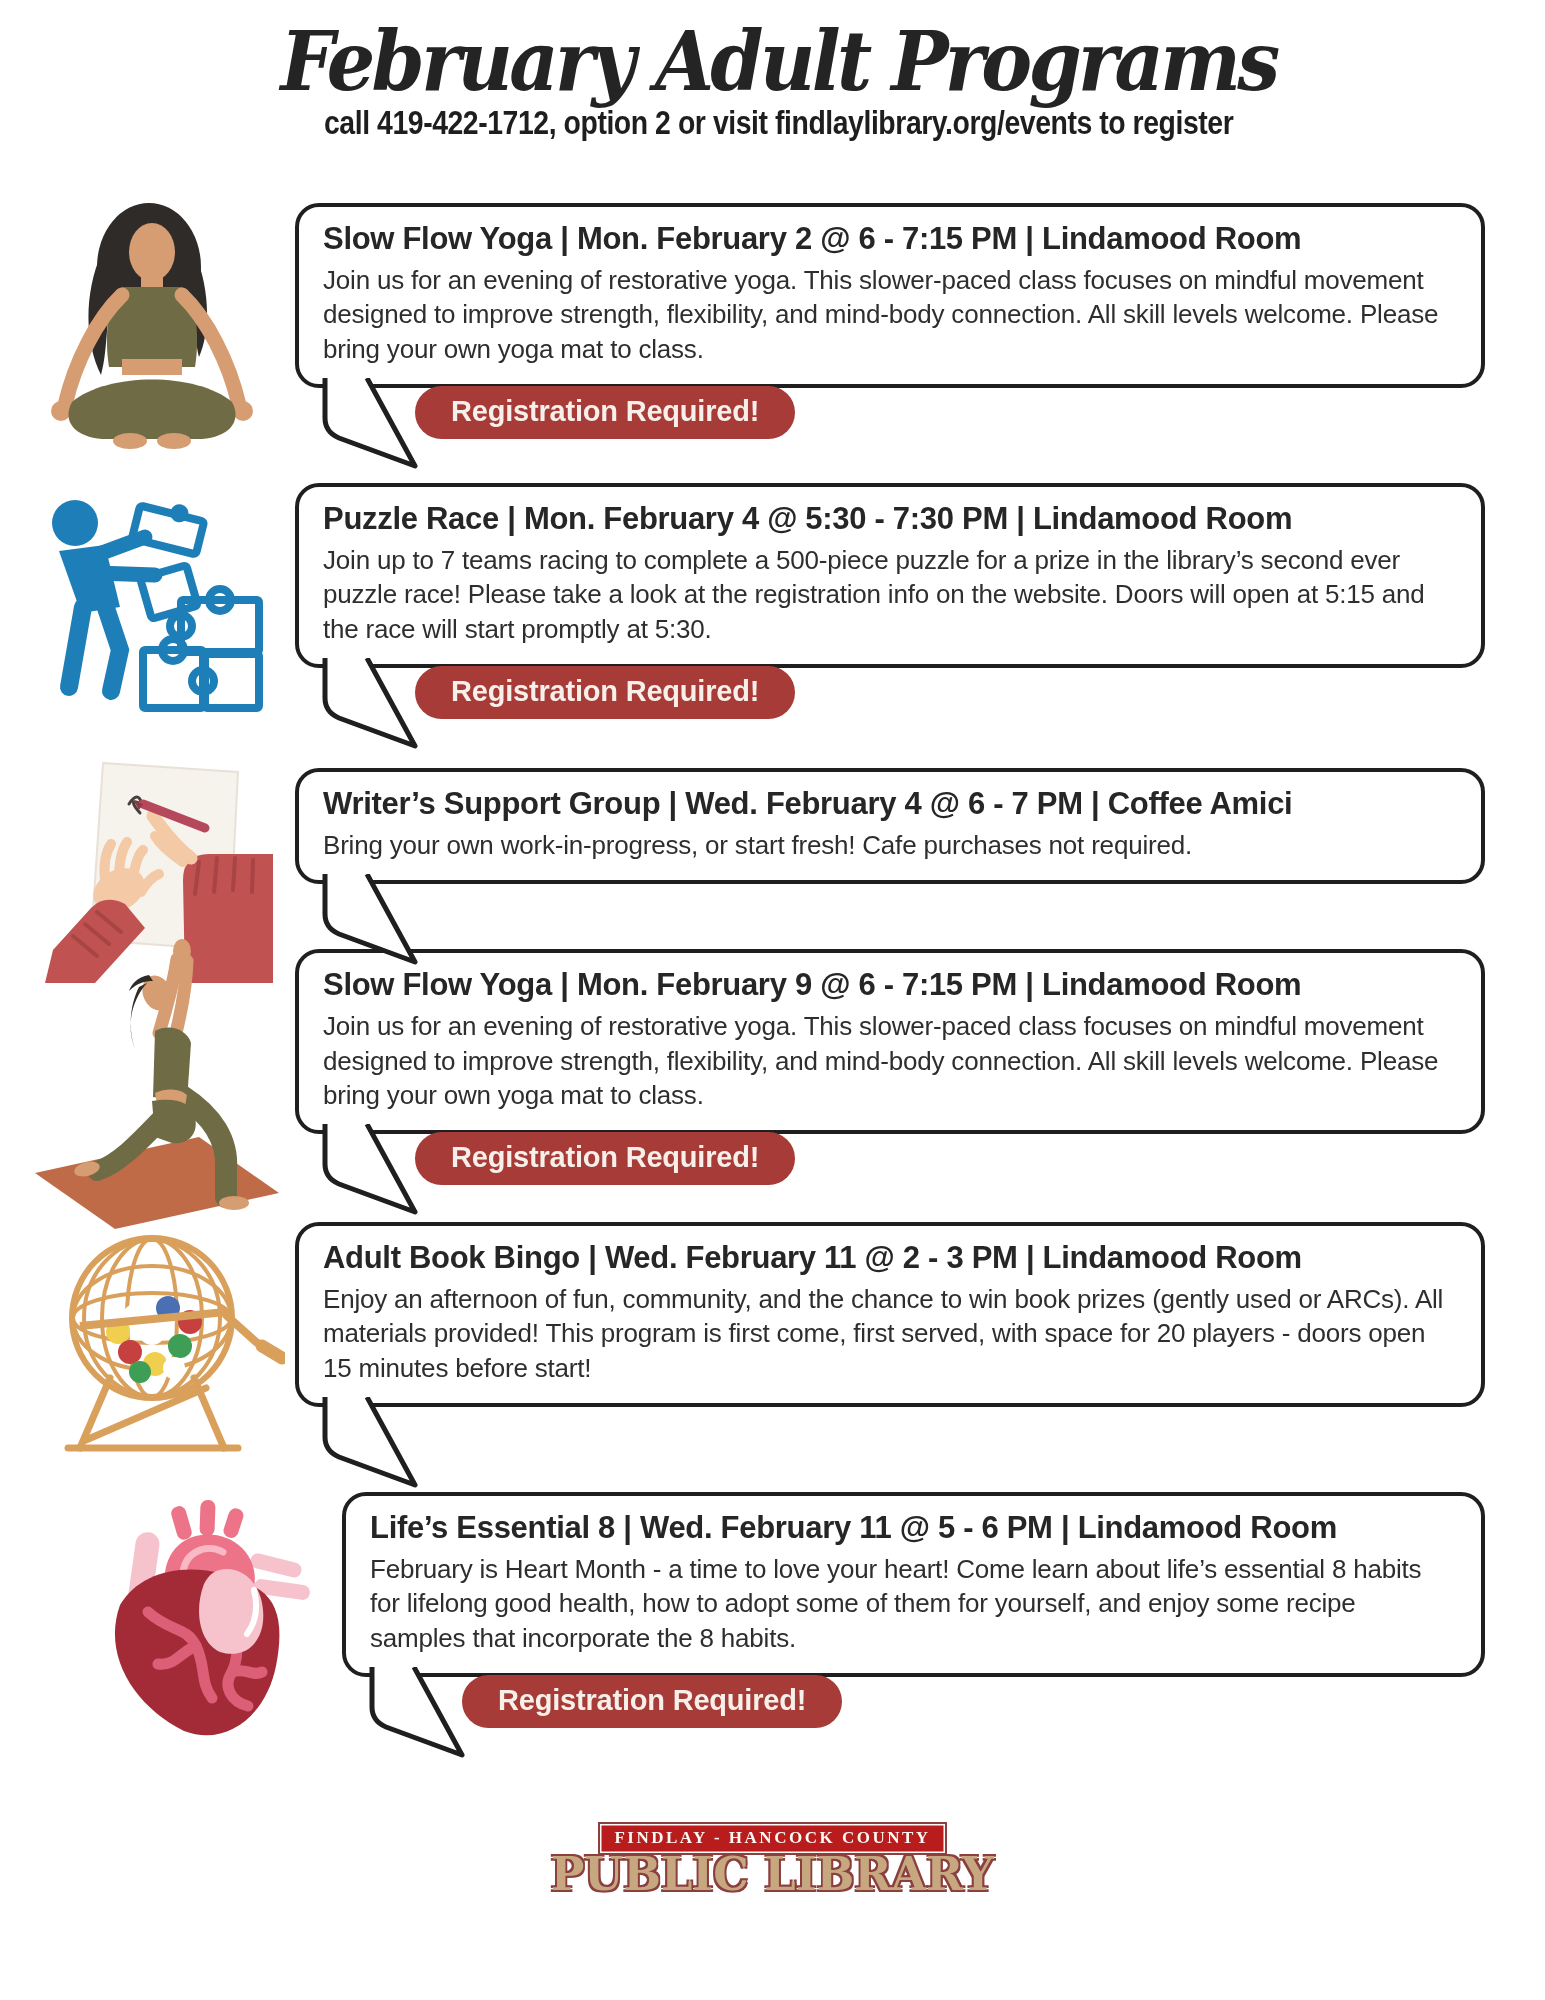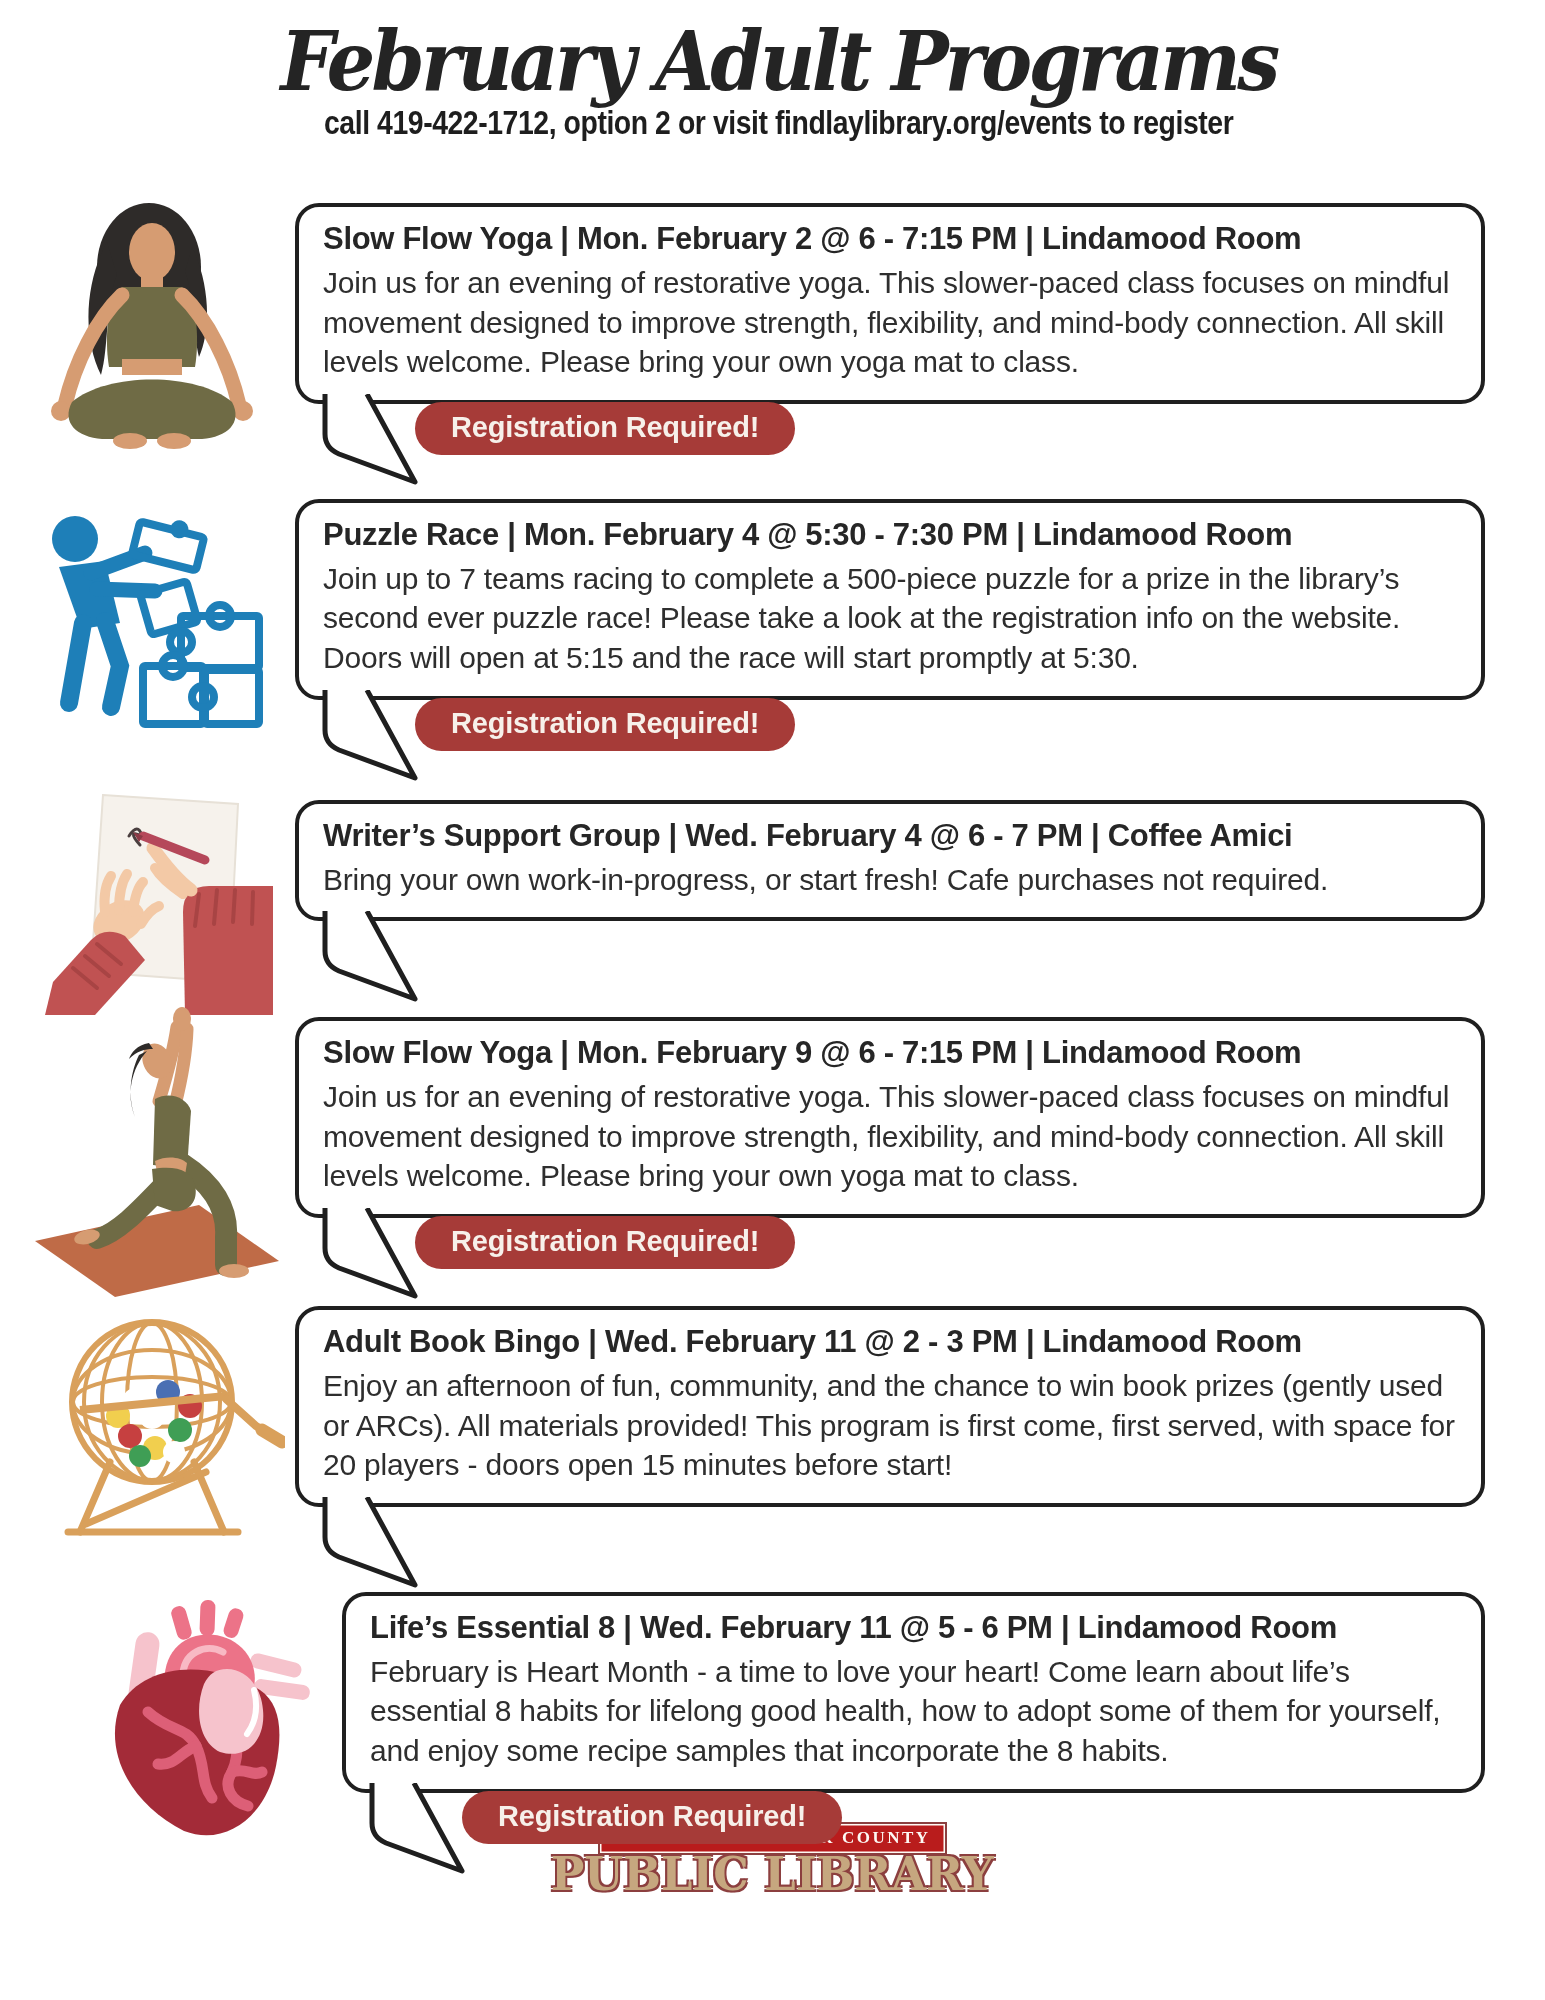--- a/index.html
+++ b/index.html
@@ -22,31 +22,31 @@
     display:inline-block; margin-top:0px;
     font-weight:bold; font-size:33px; color:#1e1e1e;
     letter-spacing:-0.5px;
     transform:scaleX(.86); transform-origin:center;
     white-space:nowrap;
   }
 
   
   .rows { position:absolute; left:295px; top:203px; width:1190px; }
   .event-row { position:relative; }
-  .m1{margin-bottom:95px;} .m2{margin-bottom:100px;} .m3{margin-bottom:96px;}
+  .m1{margin-bottom:95px;} .m2{margin-bottom:100px;} .m3{margin-bottom:65px;}
   .m4{margin-bottom:88px;} .m5{margin-bottom:85px;} .m6{margin-bottom:0;margin-left:47px;}
 
   .card{
     position:relative; background:#fff;
     border:4px solid #1f1f1f; border-radius:24px;
     padding:14px 24px 18px 24px;
     min-height:60px;
   }
   .card-title{ font-size:31px; font-weight:bold; color:#262626; letter-spacing:-0.3px; margin-bottom:6px; }
-  .card-desc{ font-size:30px; color:#2e2e2e; line-height:1.32; letter-spacing:-0.2px; }
+  .card-desc{ font-size:26px; color:#2e2e2e; line-height:1.32; letter-spacing:-0.2px; }
 
   
   .bubble-tail{ position:absolute; left:14px; top:100%; margin-top:-6px; width:112px; height:94px; z-index:2; }
 
   
   .reg-badge{
     position:absolute; left:116px; top:calc(100% + 2px); z-index:3;
     background:#a63b38; color:#f7f0ea;
     font-size:29px; font-weight:bold; letter-spacing:-0.2px;
     padding:9px 36px 11px 36px; border-radius:44px;

